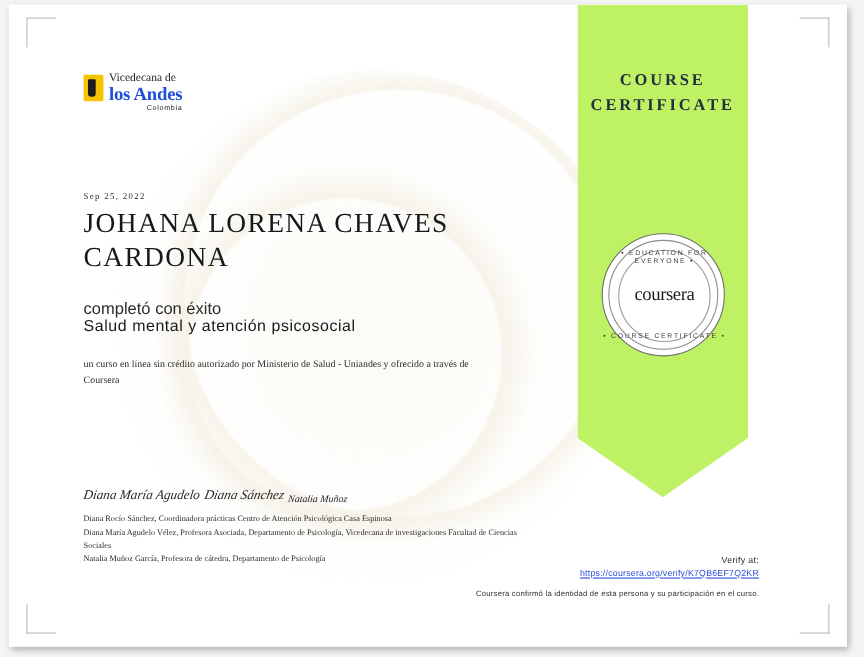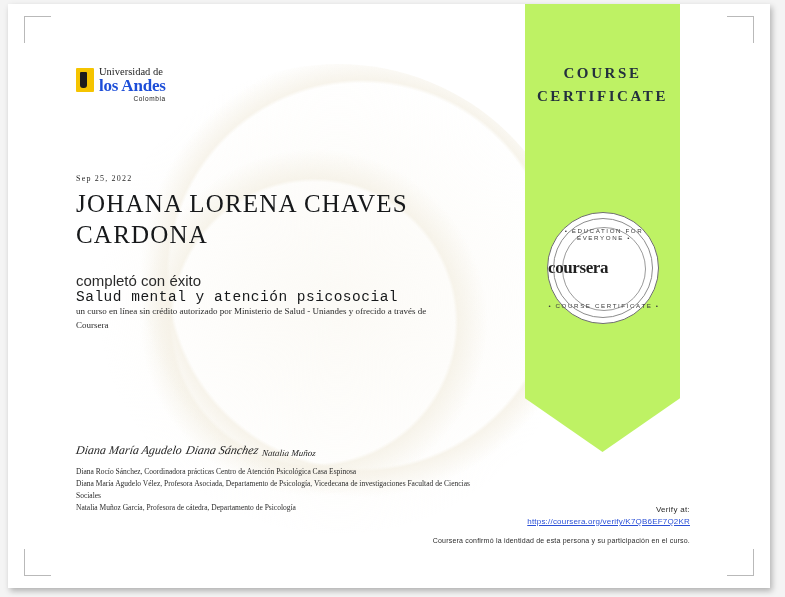--- a/index.html
+++ b/index.html
@@ -109,24 +109,24 @@
     width: 84px; height: 84px;
     border-radius: 50%;
     border: 1px solid #9a9a9a;
     box-sizing: border-box;
   }
   .seal-word {
     position: absolute;
     left: 0;
     top: 45px;
     width: 112px;
-    text-align: left;
+    text-align: center;
     font-family: "Liberation Serif", serif;
     font-size: 17px;
-    font-weight: 700;
+    font-weight: 400;
     color: #1f1f1f;
     letter-spacing: -0.4px;
   }
   .seal-arc {
     position: absolute;
     left: 0;
     width: 112px;
     text-align: center;
     font-size: 6.2px;
     letter-spacing: 1.6px;
@@ -208,24 +208,25 @@
     line-height: 1.22;
     margin-bottom: 22px;
   }
   .completed {
     font-family: Liberation Sans, sans-serif;
     font-size: 15px;
     color: #2b2b2b;
     margin-bottom: 0;
   }
   .course-name {
-    font-family: Liberation Mono, monospace;
+    font-family: Liberation Sans, sans-serif;
     font-size: 14.5px;
     letter-spacing: 0.5px;
     color: #16181a;
+    margin-bottom: 20px;
   }
   .course-desc {
     font-family: "Liberation Serif", serif;
     font-size: 9px;
     line-height: 1.55;
     color: #2b2b2b;
     width: 372px;
   }
 
   
@@ -312,21 +313,21 @@
         <div class="seal-inner"></div>
         <div class="seal-arc top">• EDUCATION FOR EVERYONE •</div>
         <div class="seal-word">coursera</div>
         <div class="seal-arc bottom">• COURSE CERTIFICATE •</div>
       </div>
     </div>
 
     <div class="logo">
       <div class="logo-mark"></div>
       <div class="logo-text-wrap">
-        <div class="logo-line1">Universidad de</div>
+        <div class="logo-line1">Vicedecana de</div>
         <div class="logo-line2">los Andes</div>
         <div class="logo-line3">Colombia</div>
       </div>
     </div>
 
     <div class="body-col">
       <div class="issue-date">Sep 25, 2022</div>
       <div class="recipient">JOHANA LORENA CHAVES CARDONA</div>
       <div class="completed">completó con éxito</div>
       <div class="course-name">Salud mental y atención psicosocial</div>

